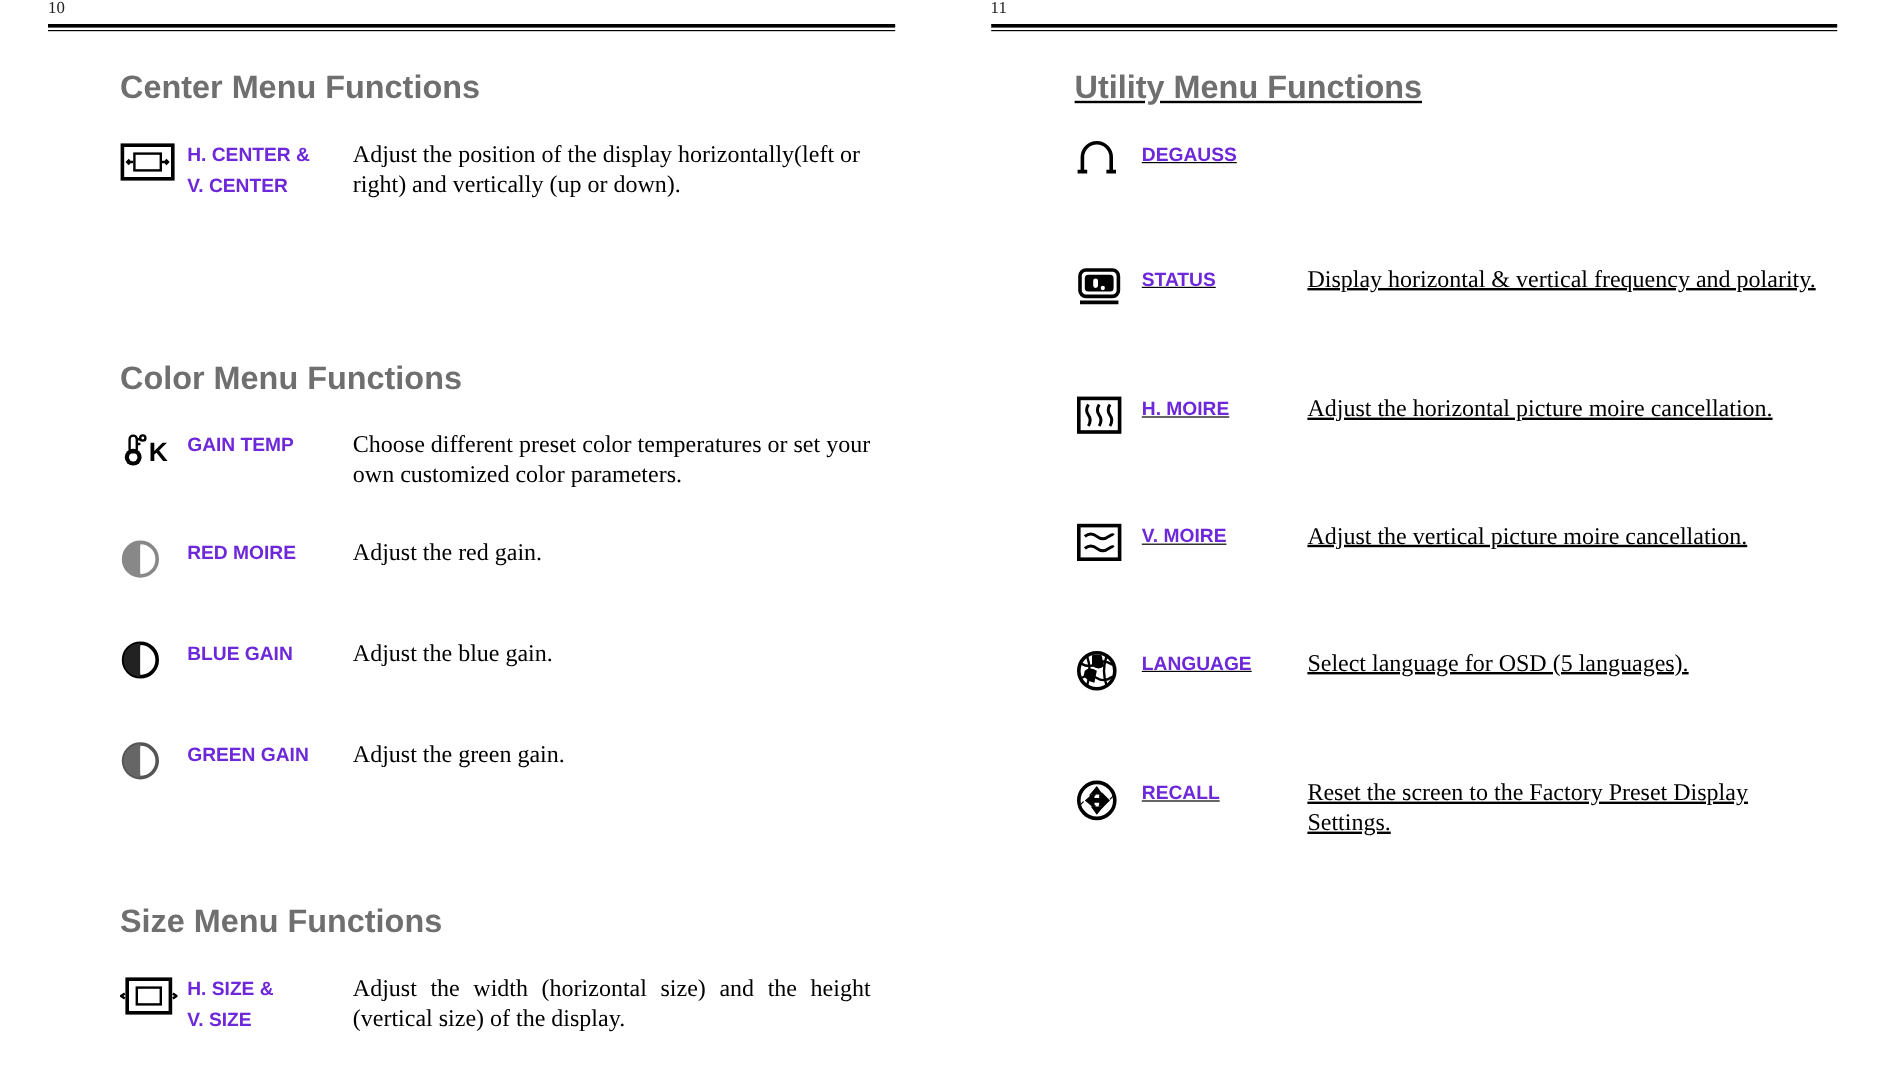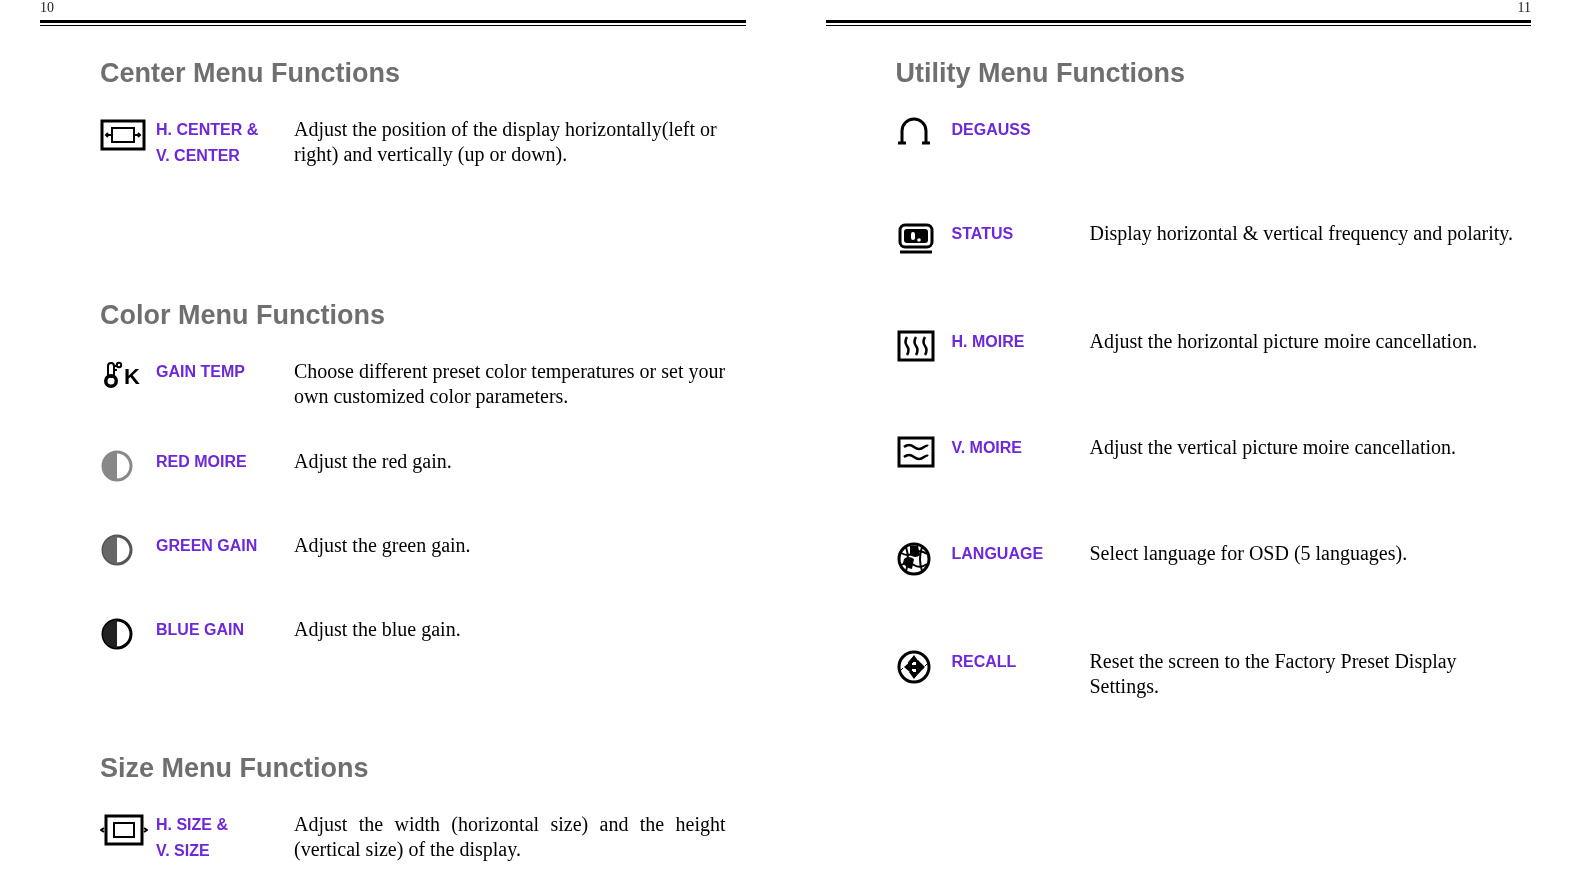--- a/index.html
+++ b/index.html
@@ -15,27 +15,27 @@
     width: 50%;
     padding: 0 40px 20px 40px;
     position: relative;
   }
   .page-number {
     font-size: 14px;
     margin-bottom: 4px;
     color: #222;
   }
   .page.left .page-number { text-align: left; }
-  .page.right .page-number { text-align: right; }
+  .page.right .page-number { text-align: left; }
   .hr-wrap { margin-bottom: 30px; }
   .dbl-top { height: 3px; background: #000; }
   .dbl-gap { height: 2px; }
   .dbl-bot { height: 1px; background: #000; }
   .content { padding-left: 60px; padding-right: 10px; }
-  .page.right .content { padding-left: 70px; padding-right: 0; }
+  .page.right .content { padding-left: 70px; padding-right: 0; text-decoration: underline; }
   .section-heading {
     font-family: Verdana, Geneva, sans-serif;
     font-weight: bold;
     color: #6f6f6f;
     font-size: 27px;
     margin-bottom: 28px;
     margin-top: 32px;
   }
   .item {
     display: flex;
@@ -130,39 +130,39 @@
           <path d="M17 6 A11 11 0 0 1 17 28 Z" fill="#fff"></path>
         </svg>
       </div>
       <div class="label-col">RED MOIRE</div>
       <div class="desc-col">Adjust the red gain.</div>
     </div>
 
     <div class="item">
       <div class="icon-col">
         <svg width="34" height="34">
+          <circle cx="17" cy="17" r="14" fill="none" stroke="#000" stroke-width="3"></circle>
+          <path d="M17 3 A14 14 0 0 0 17 31 Z" fill="#222"></path>
+          <path d="M17 6 A11 11 0 0 1 17 28 Z" fill="#fff"></path>
+        </svg>
+      </div>
+      <div class="label-col">BLUE GAIN</div>
+      <div class="desc-col">Adjust the blue gain.</div>
+    </div>
+
+    <div class="item">
+      <div class="icon-col">
+        <svg width="34" height="34">
           <circle cx="17" cy="17" r="14" fill="none" stroke="#555" stroke-width="3"></circle>
           <path d="M17 3 A14 14 0 0 0 17 31 Z" fill="#666"></path>
           <path d="M17 6 A11 11 0 0 1 17 28 Z" fill="#fff"></path>
         </svg>
       </div>
       <div class="label-col">GREEN GAIN</div>
       <div class="desc-col">Adjust the green gain.</div>
-    </div>
-
-    <div class="item">
-      <div class="icon-col">
-        <svg width="34" height="34">
-          <circle cx="17" cy="17" r="14" fill="none" stroke="#000" stroke-width="3"></circle>
-          <path d="M17 3 A14 14 0 0 0 17 31 Z" fill="#222"></path>
-          <path d="M17 6 A11 11 0 0 1 17 28 Z" fill="#fff"></path>
-        </svg>
-      </div>
-      <div class="label-col">BLUE GAIN</div>
-      <div class="desc-col">Adjust the blue gain.</div>
     </div>
 
     <div style="height:20px"></div>
 
     <div class="section-heading">Size Menu Functions</div>
 
     <div class="item">
       <div class="icon-col">
         <svg width="48" height="36">
           <rect x="6" y="4" width="36" height="28" fill="none" stroke="#000" stroke-width="3"></rect>

